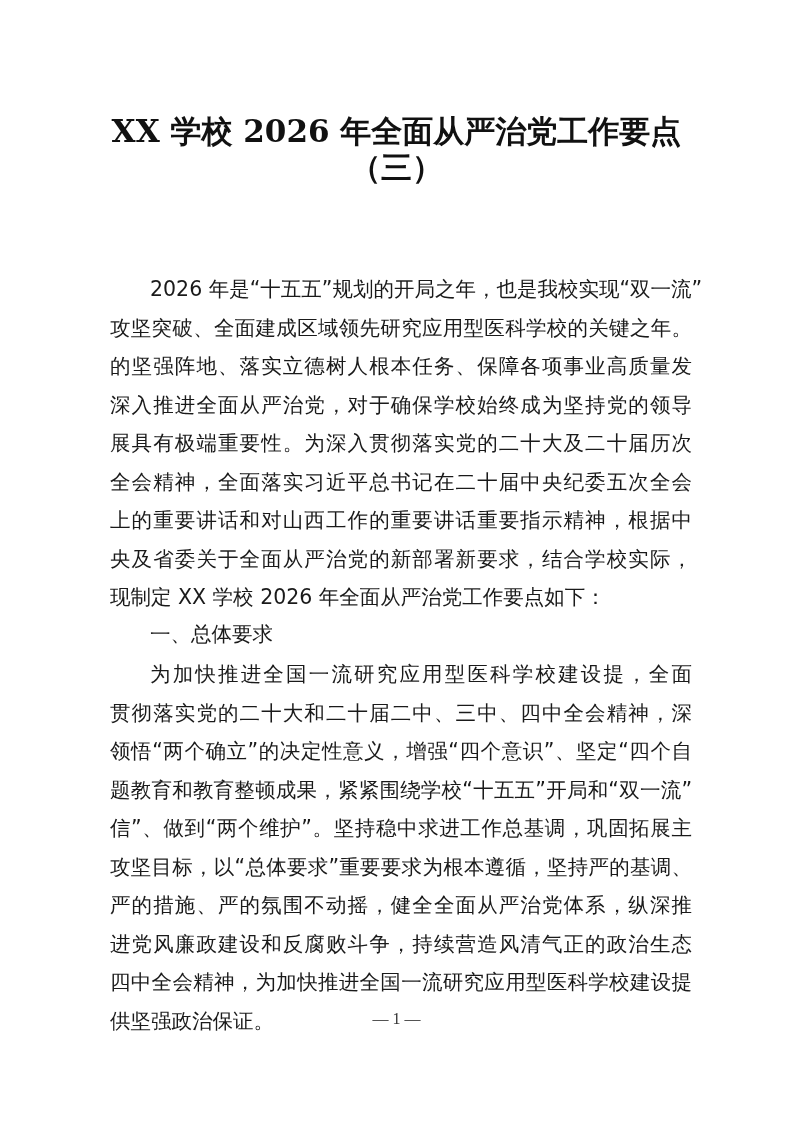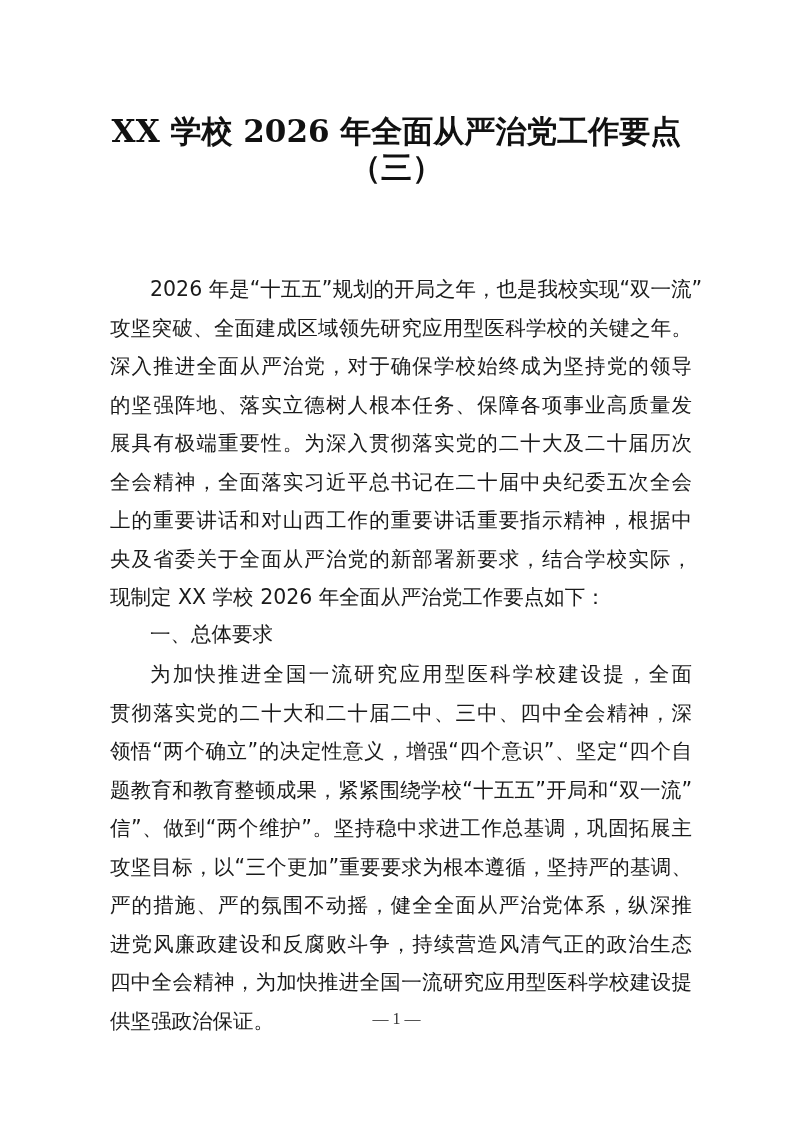--- a/index.html
+++ b/index.html
@@ -29,33 +29,33 @@
 </style>
 </head>
 <body>
 
 <div class="page">
   <div class="title title1">XX 学校 2026 年全面从严治党工作要点</div>
   <div class="title title2">（三）</div>
   <div class="lines" id="lines">
       <div class="line indent">2026 年是“十五五”规划的开局之年，也是我校实现“双一流”</div>
       <div class="line">攻坚突破、全面建成区域领先研究应用型医科学校的关键之年。</div>
+      <div class="line">的坚强阵地、落实立德树人根本任务、保障各项事业高质量发</div>
       <div class="line">深入推进全面从严治党，对于确保学校始终成为坚持党的领导</div>
-      <div class="line">的坚强阵地、落实立德树人根本任务、保障各项事业高质量发</div>
       <div class="line">展具有极端重要性。为深入贯彻落实党的二十大及二十届历次</div>
       <div class="line">全会精神，全面落实习近平总书记在二十届中央纪委五次全会</div>
       <div class="line">上的重要讲话和对山西工作的重要讲话重要指示精神，根据中</div>
       <div class="line">央及省委关于全面从严治党的新部署新要求，结合学校实际，</div>
       <div class="line last">现制定 XX 学校 2026 年全面从严治党工作要点如下：</div>
       <div class="line heading">一、总体要求</div>
       <div class="line indent">为加快推进全国一流研究应用型医科学校建设提，全面</div>
       <div class="line">贯彻落实党的二十大和二十届二中、三中、四中全会精神，深</div>
       <div class="line">领悟“两个确立”的决定性意义，增强“四个意识”、坚定“四个自</div>
       <div class="line">题教育和教育整顿成果，紧紧围绕学校“十五五”开局和“双一流”</div>
       <div class="line">信”、做到“两个维护”。坚持稳中求进工作总基调，巩固拓展主</div>
-      <div class="line">攻坚目标，以“三个更加”重要要求为根本遵循，坚持严的基调、</div>
+      <div class="line">攻坚目标，以“总体要求”重要要求为根本遵循，坚持严的基调、</div>
       <div class="line">严的措施、严的氛围不动摇，健全全面从严治党体系，纵深推</div>
       <div class="line">进党风廉政建设和反腐败斗争，持续营造风清气正的政治生态</div>
       <div class="line">四中全会精神，为加快推进全国一流研究应用型医科学校建设提</div>
       <div class="line last">供坚强政治保证。</div>
     </div>
   <div class="footer">— 1 —</div>
 </div>
 
 </body></html>

